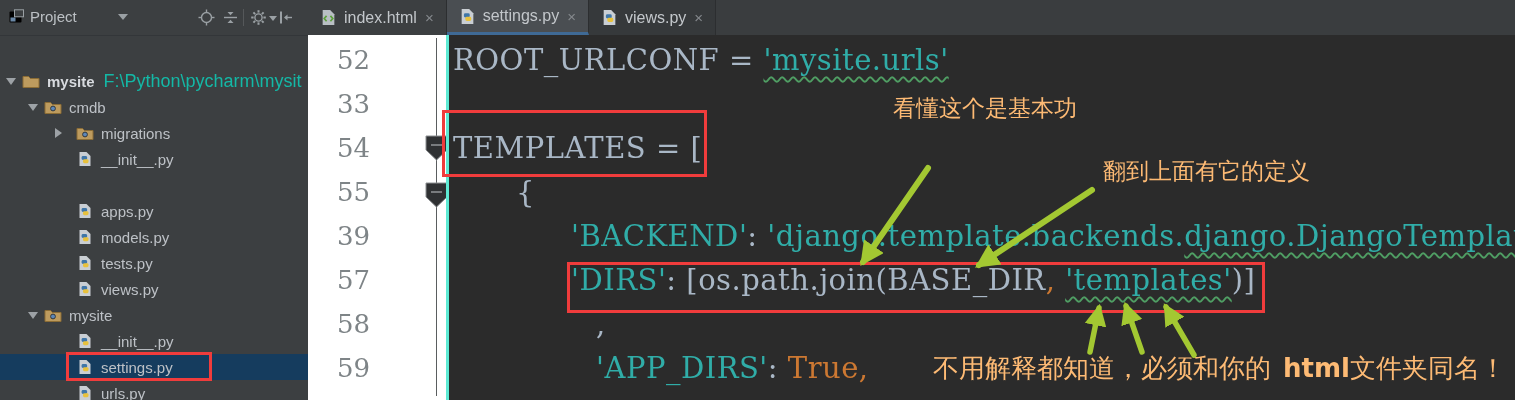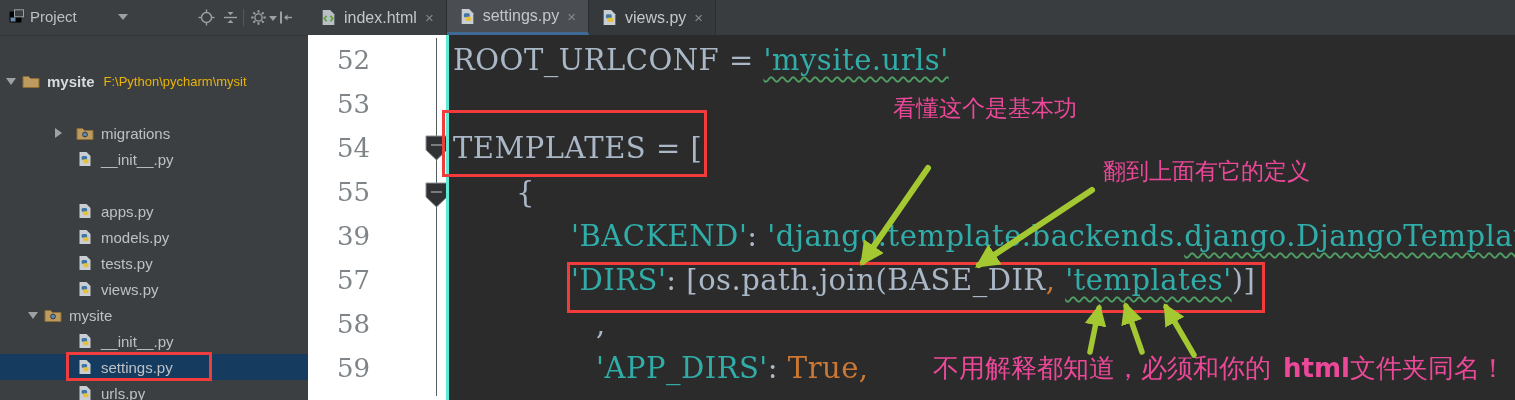--- a/index.html
+++ b/index.html
@@ -17,21 +17,21 @@
   .gear-caret{position:absolute;left:269px;top:16px;width:0;height:0;border:4px solid transparent;border-top:5px solid #9aa0a4;}
 
   .tree{position:absolute;left:0;top:35px;right:0;bottom:0;}
   .trow{position:absolute;left:0;right:0;height:26px;display:flex;align-items:center;color:#bdc1c6;font-size:15px;white-space:nowrap;cursor:default;text-align:right;}
   .trow.sel{background:#153c5e;}
   .chev{display:inline-block;width:0;height:0;border:5px solid transparent;flex:none;}
   .chev.exp{border-top:7px solid #9da2a6;margin-top:6px;margin-right:6px;}
   .chev.col{border-left:7px solid #9da2a6;margin-left:3px;margin-right:9px;}
   .fico{width:18px;height:16px;margin-right:7px;flex:none;}
   .rootlbl{font-weight:bold;color:#d7dade;margin-right:9px;}
-  .rootpath{color:#eab308;font-size:13px;}
+  .rootpath{color:#14b8a6;font-size:18px;}
   .tree-redbox{position:absolute;left:66px;top:317px;width:146px;height:29px;border:3px solid #f03c3c;box-sizing:border-box;pointer-events:none;}
 
   
   .main{position:absolute;left:308px;top:0;right:0;bottom:0;}
   .tabbar{position:absolute;left:0;top:0;right:0;height:35px;background:#3a3d3f;display:flex;}
   .tab{height:35px;display:flex;align-items:center;padding:0 12px;border-right:1px solid #2c2e30;background:#3c3f41;box-sizing:border-box;}
   .tab .lbl{font-size:16px;color:#c3c7cb;margin:0 8px 0 7px;}
   .tab .x{font-size:15px;color:#85898d;}
   .tab.active{background:#4a4e52;border-bottom:3px solid #3f6a96;}
   .tab.dim{background:#36393b;}
@@ -46,21 +46,21 @@
   .foldmark{position:absolute;left:116px;width:25px;height:28px;}
   .code{position:absolute;left:138px;top:0;right:0;height:365px;border-left:3px solid #5eead4;}
   .cl{position:absolute;left:0;right:0;height:44px;line-height:44px;white-space:nowrap;
       font-family:"DejaVu Serif","Liberation Serif",serif;font-size:29px;letter-spacing:0.5px;}
   .tk.d{color:#a9b7c6;}
   .tk.s{color:#30ada8;}
   .tk.k{color:#cc7832;}
   .tk.wavy{text-decoration:underline wavy #4f9e63 2px;text-underline-offset:6px;}
 
   .redbox{position:absolute;border:3px solid #f03c3c;box-sizing:border-box;pointer-events:none;}
-  .note{position:absolute;color:#ec4899;font-size:23px;font-family:"DejaVu Sans","Liberation Sans",sans-serif;white-space:nowrap;}
+  .note{position:absolute;color:#fdba74;font-size:23px;font-family:"DejaVu Sans","Liberation Sans",sans-serif;white-space:nowrap;}
   .note.big{font-size:26px;}
   .note .em{font-weight:bold;margin-left:12px;}
   .arrows{position:absolute;left:0;top:0;width:1207px;height:365px;pointer-events:none;}
 </style>
 </head>
 <body>
 
 <div class="stage">
 
   <aside class="panel">
@@ -119,20 +119,28 @@
 
       <div class="trow" style="top:33px;padding-left:6px">
         <span class="chev exp"></span>
         <svg class="fico" viewBox="0 0 18 16">
           <path d="M1 3.5 h5.5 l2 2 H17 v9 H1 Z" fill="#bd9b5e" stroke="#8c6d35"></path>
           </svg>
         <b class="rootlbl">mysite</b>
         <span class="rootpath">F:\Python\pycharm\mysit</span>
       </div>
 
+      <div class="trow" style="top:59px;padding-left:28px">
+        <span class="chev exp"></span>
+        <svg class="fico" viewBox="0 0 18 16">
+          <path d="M1 3.5 h5.5 l2 2 H17 v9 H1 Z" fill="#bd9b5e" stroke="#8c6d35"></path>
+          <circle cx="9" cy="9.5" r="2.4" fill="#5d87b8" stroke="#31383d"></circle>
+          </svg>
+        <span>cmdb</span>
+      </div>
 
       <div class="trow" style="top:85px;padding-left:52px">
         <span class="chev col"></span>
         <svg class="fico" viewBox="0 0 18 16">
           <path d="M1 3.5 h5.5 l2 2 H17 v9 H1 Z" fill="#bd9b5e" stroke="#8c6d35"></path>
           <circle cx="9" cy="9.5" r="2.4" fill="#5d87b8" stroke="#31383d"></circle>
           </svg>
         <span>migrations</span>
       </div>
 
@@ -243,21 +251,21 @@
         <span class="lbl">views.py</span>
         <span class="x">×</span>
       </div>
     </div>
 
     <div class="editor">
 
       <div class="gutter">
         <div class="foldline"></div>
         <div class="gnum" style="top:3px">52</div>
-        <div class="gnum" style="top:47px">53</div>
+        <div class="gnum" style="top:47px">33</div>
         <div class="gnum" style="top:91px">54</div>
         <div class="gnum" style="top:135px">55</div>
         <div class="gnum" style="top:179px">39</div>
         <div class="gnum" style="top:223px">57</div>
         <div class="gnum" style="top:267px">58</div>
         <div class="gnum" style="top:311px">59</div>
         <svg class="foldmark" style="top:100px" viewBox="0 0 25 28">
           <path d="M2 1 H23 V15 L12.5 25 L2 15 Z" fill="#2f3133" stroke="#8d9093"></path>
           <line x1="7" y1="10" x2="18" y2="10" stroke="#8d9093" stroke-width="1.6"></line>
           </svg>

